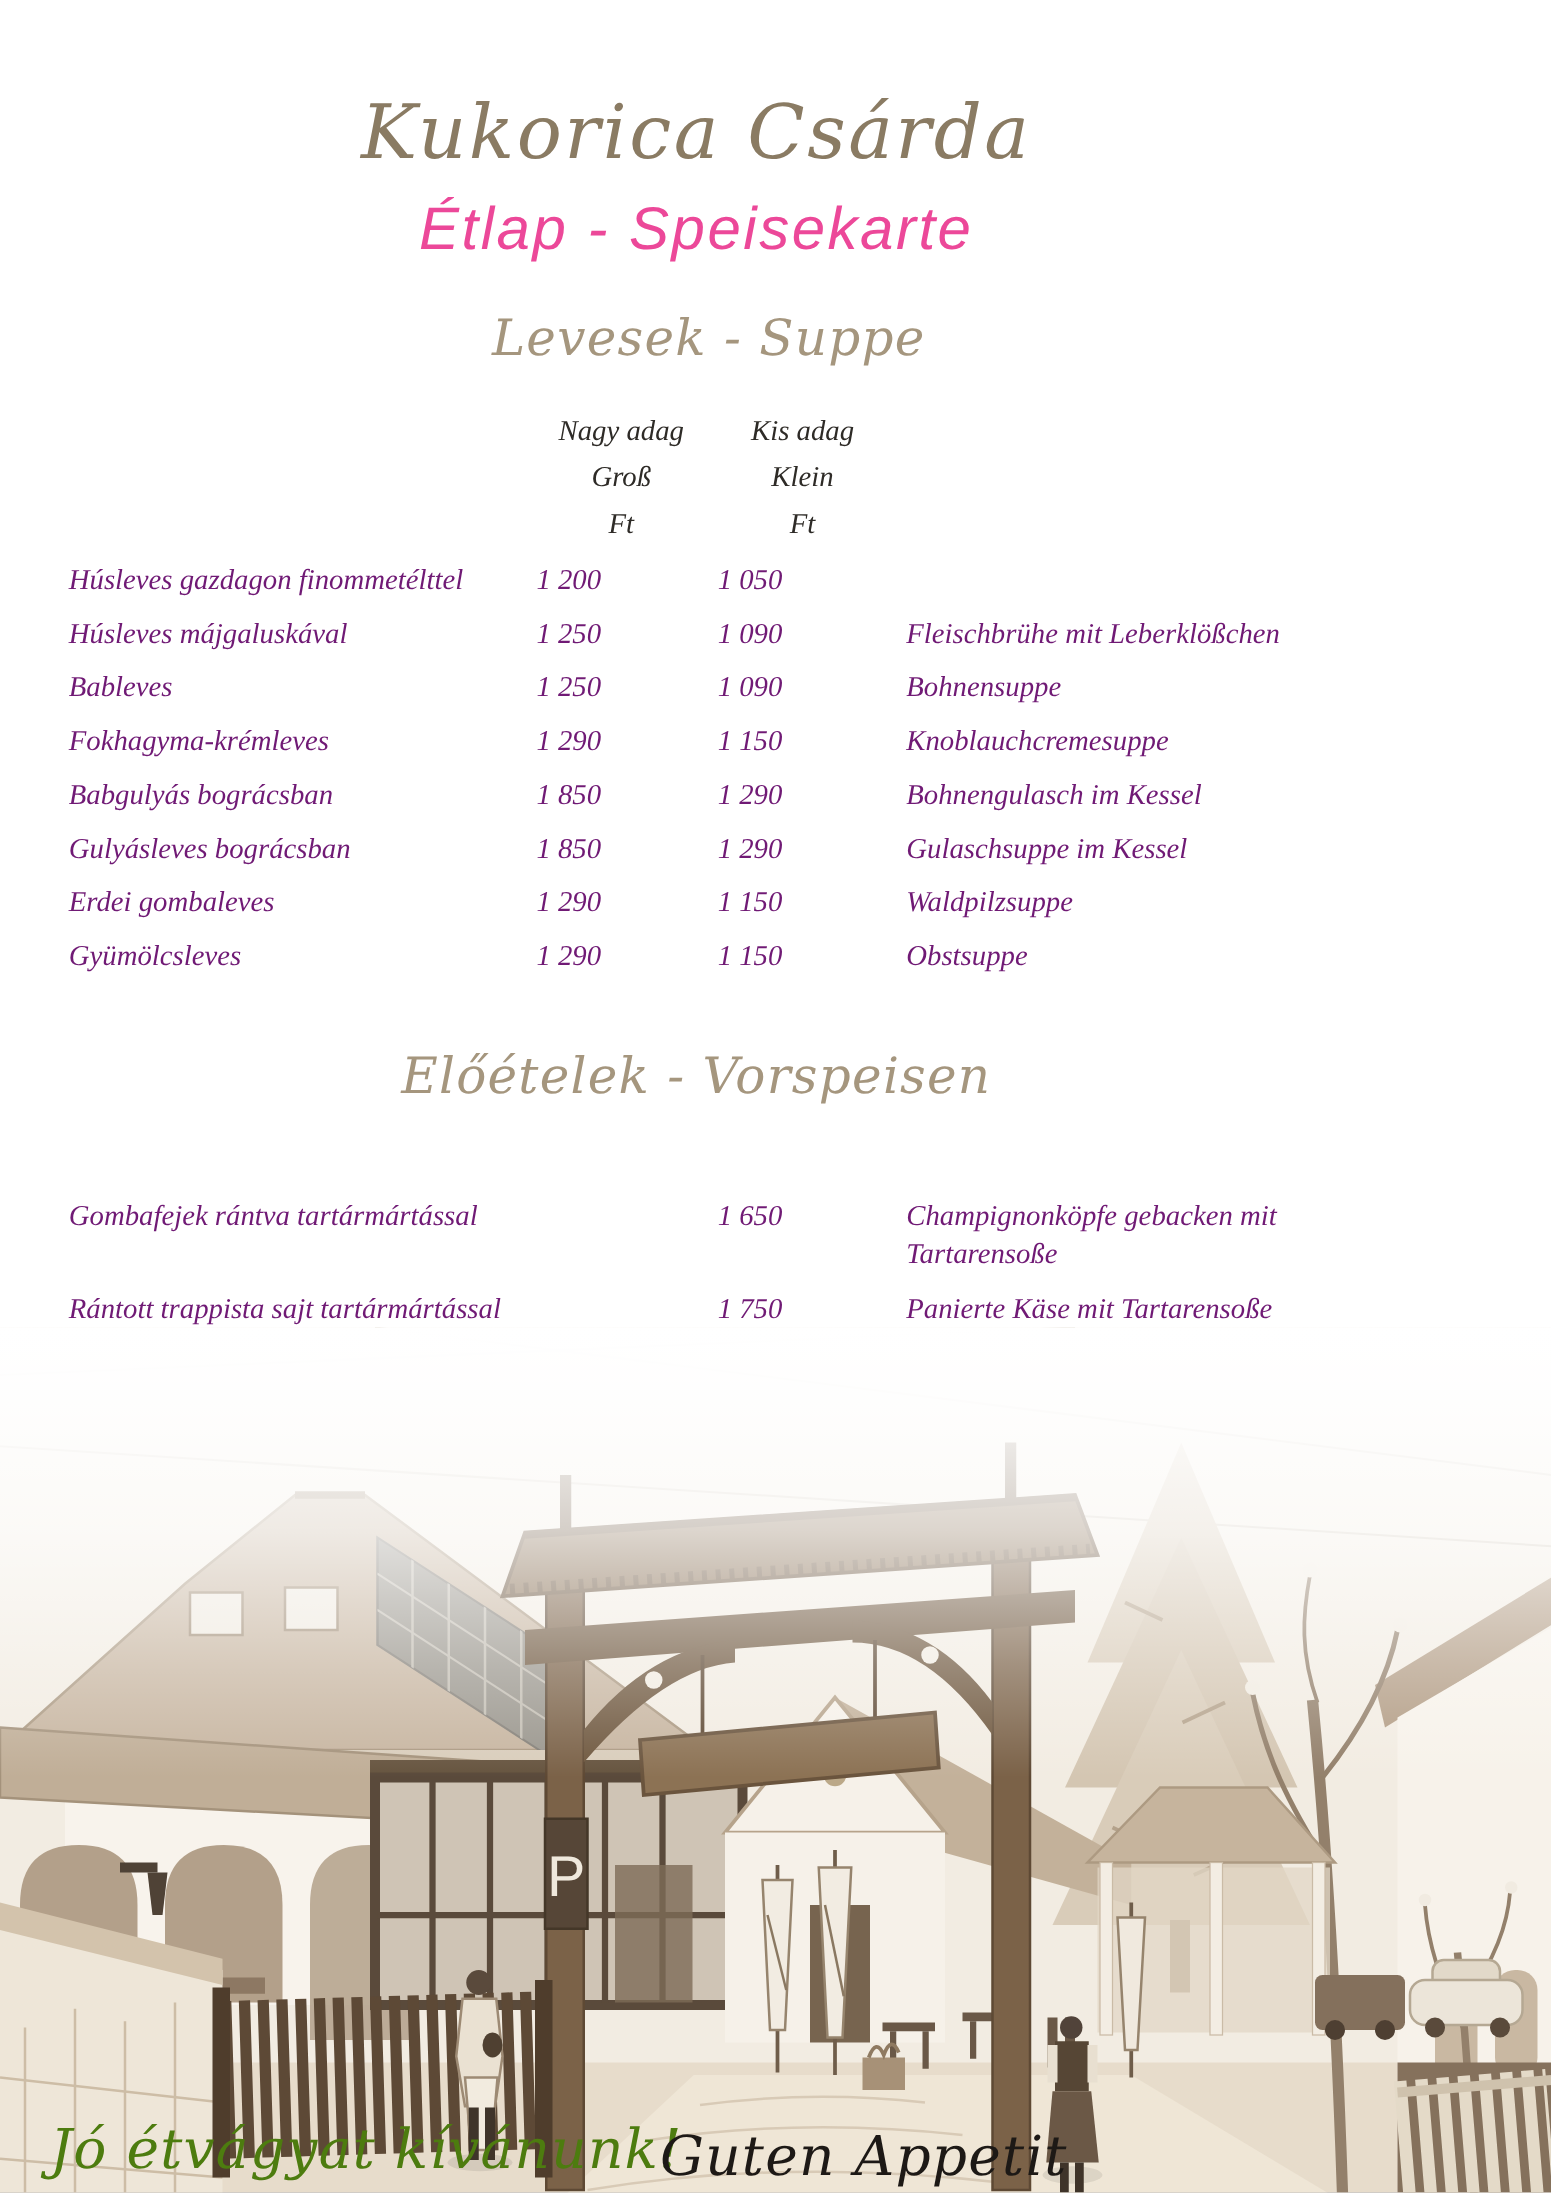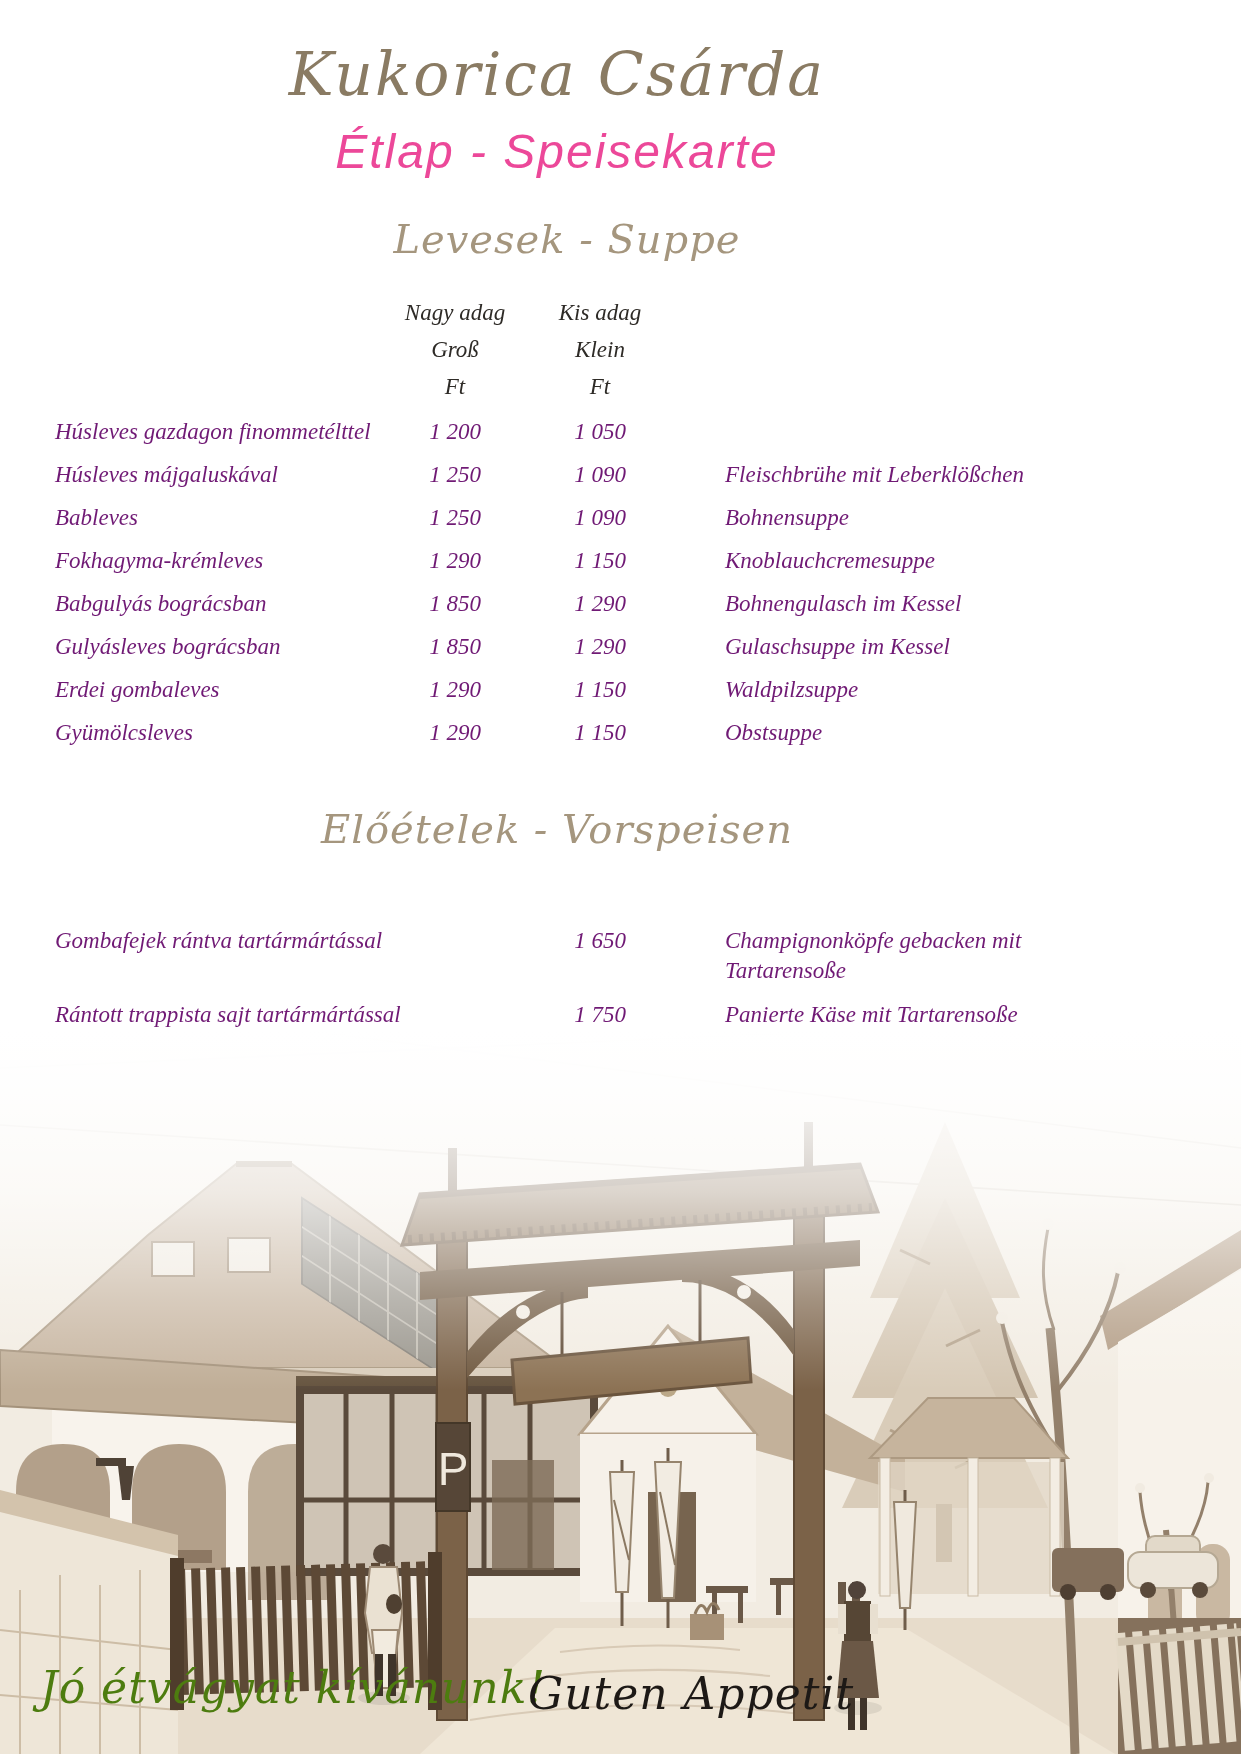--- a/index.html
+++ b/index.html
@@ -1,32 +1,32 @@
 <!DOCTYPE html>
 <html><head>
 <meta charset="utf-8">
 <style>
   html,body{margin:0;padding:0;background:#888;}
   .page{position:relative;width:1241px;height:1754px;background:#ffffff;overflow:hidden;
         font-family:"Liberation Serif",serif;color:#33302c;}
-  .abs{position:absolute;}
+  .abs{position:absolute;margin-top:32px;}
   
   .title-block{top:34px;left:0;width:1114px;text-align:center;z-index:3;}
   .title-line1{font-family:"DejaVu Serif",serif;font-style:italic;font-size:60px;
                color:#8a7b63;letter-spacing:2px;line-height:80px;}
   .title-line2{font-family:Liberation Sans, sans-serif;font-style:italic;font-size:48px;
                color:#ec4899;letter-spacing:2px;line-height:76px;}
   .section-heading{left:0;width:1114px;text-align:center;z-index:3;
                font-family:"DejaVu Serif",serif;font-style:italic;font-size:40px;
                color:#a5967e;letter-spacing:1px;}
   .heading-soups{top:216px;padding-left:10px;}
   .heading-apps{top:806px;}
   
   .menu-grid{display:grid;grid-template-columns:55px 330px 140px 150px 50px 1fr;z-index:3;}
-  .col-hdrs{top:294px;left:0;width:1199px;}
+  .col-hdrs{top:294px;left:0;width:1199px;padding-left:42px;}
   .hdr-cell{text-align:center;font-style:italic;font-size:23px;line-height:37px;color:#2e2b27;}
   .menu-list{left:0;width:1241px;}
   .soups{top:410px;}
   .apps{top:926px;}
   .menu-row{display:grid;grid-template-columns:55px 330px 140px 150px 50px 1fr;height:43px;}
   .apps .menu-row{height:43px;}
   .apps .menu-row.tall{height:74px;}
   .cell{font-style:italic;font-size:23px;white-space:nowrap;color:#701a75;}
   .soups .cell{line-height:43px;}
   .apps .cell{line-height:30px;}

